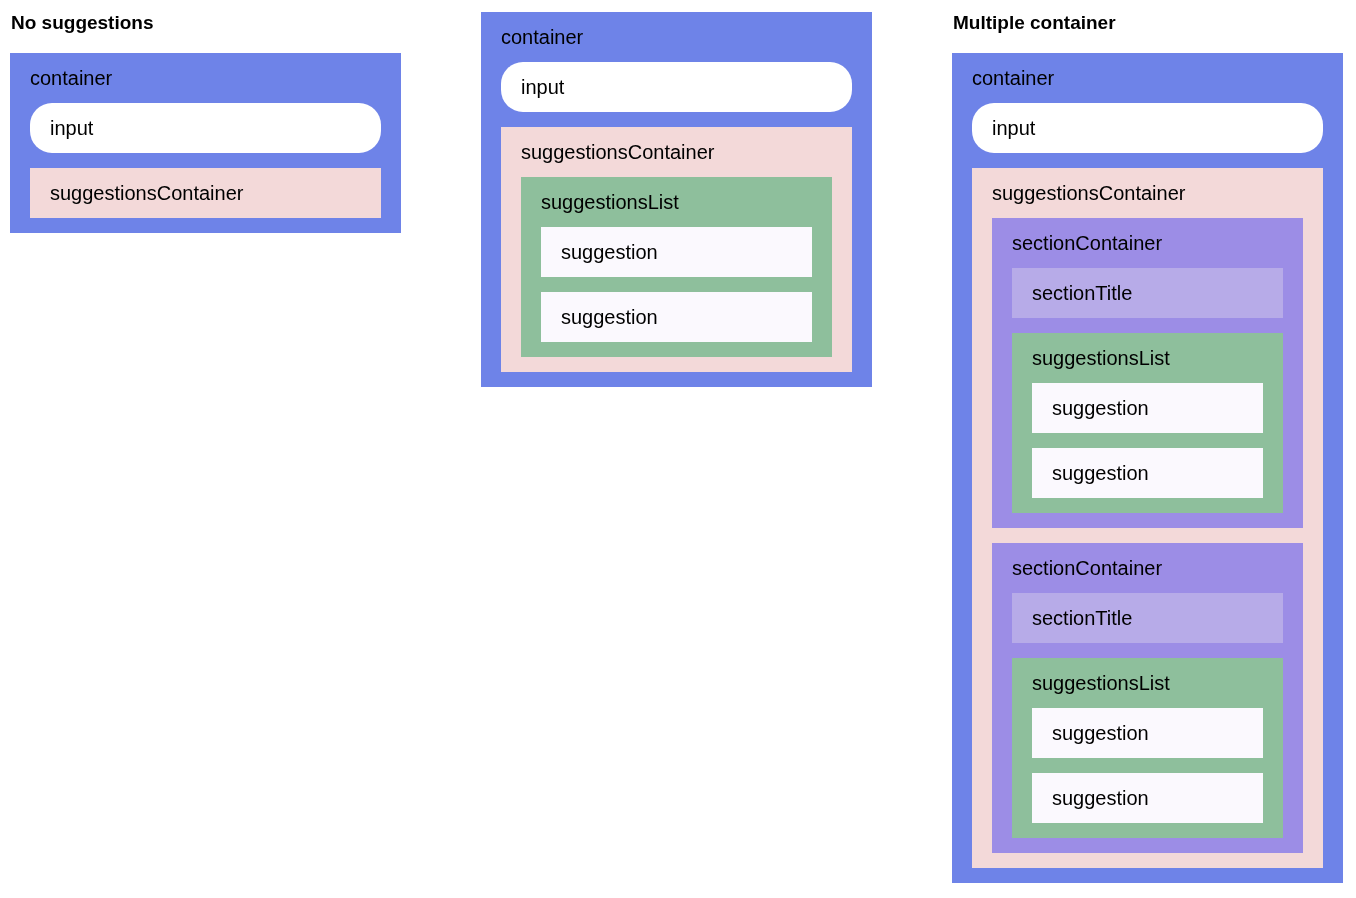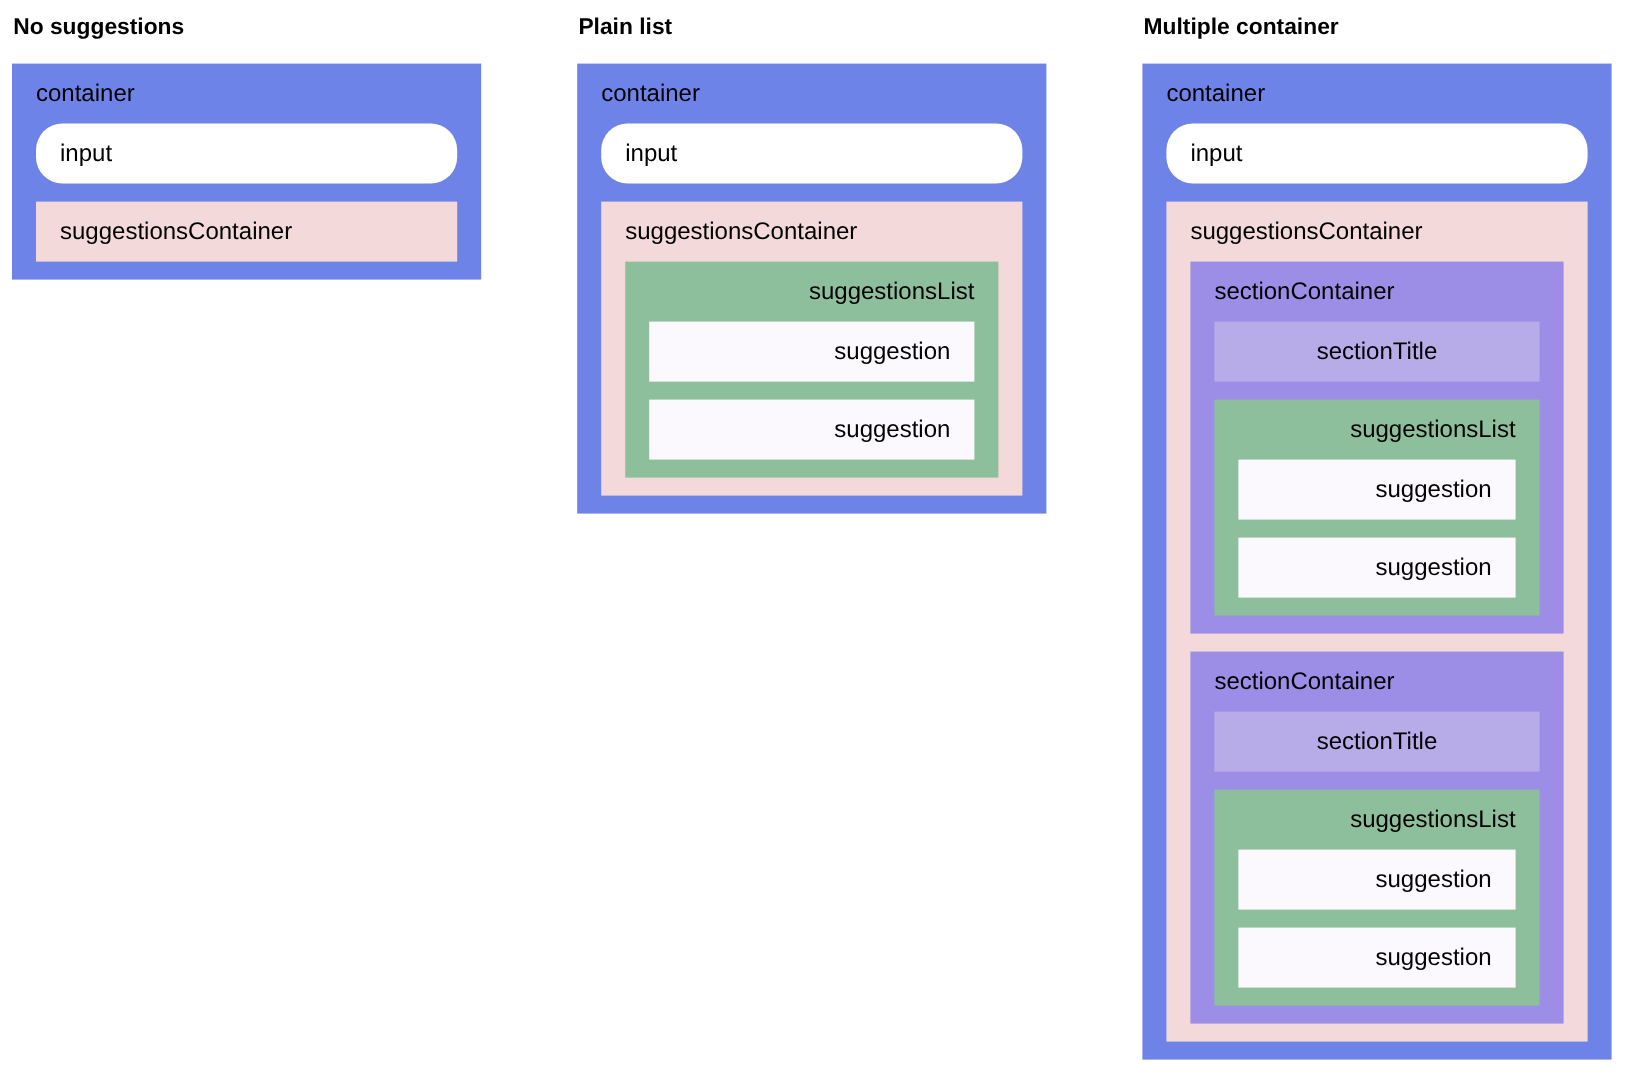--- a/index.html
+++ b/index.html
@@ -36,45 +36,44 @@
     margin-top: 15px;
   }
   .label {
     font-size: 20px;
     line-height: 20px;
     white-space: nowrap;
   }
   .container-box        { background: var(--c-container, #6e83e8); }
   .input-box            { background: var(--c-input, #ffffff); border-radius: 22px; }
   .suggestions-container-box { background: var(--c-suggestions-container, #f3d9d9); }
-  .suggestions-list-box { background: var(--c-suggestions-list, #8ebf9c); text-align: right; }
+  .suggestions-list-box { background: var(--c-suggestions-list, #8ebf9c); }
   .suggestion-box       { background: var(--c-suggestion, #fbf9fe); }
   .section-container-box { background: var(--c-section-container, #9c8de6); }
-  .section-title-box    { background: var(--c-section-title, #b7abe8); text-align: center; }
+  .section-title-box    { background: var(--c-section-title, #b7abe8); }
 </style>
 </head>
 <body>
 
 <div class="page">
 
   <section class="column">
     <h3 class="heading">No suggestions</h3>
     <div class="box container-box">
       <div class="label">container</div>
       <div class="box input-box">
         <div class="label">input</div>
       </div>
       <div class="box suggestions-container-box">
         <div class="label">suggestionsContainer</div>
       </div>
     </div>
   </section>
 
   <section class="column">
-    <h3 class="heading">Plain list</h3>
     <div class="box container-box">
       <div class="label">container</div>
       <div class="box input-box">
         <div class="label">input</div>
       </div>
       <div class="box suggestions-container-box">
         <div class="label">suggestionsContainer</div>
         <div class="box suggestions-list-box">
           <div class="label">suggestionsList</div>
           <div class="box suggestion-box">

